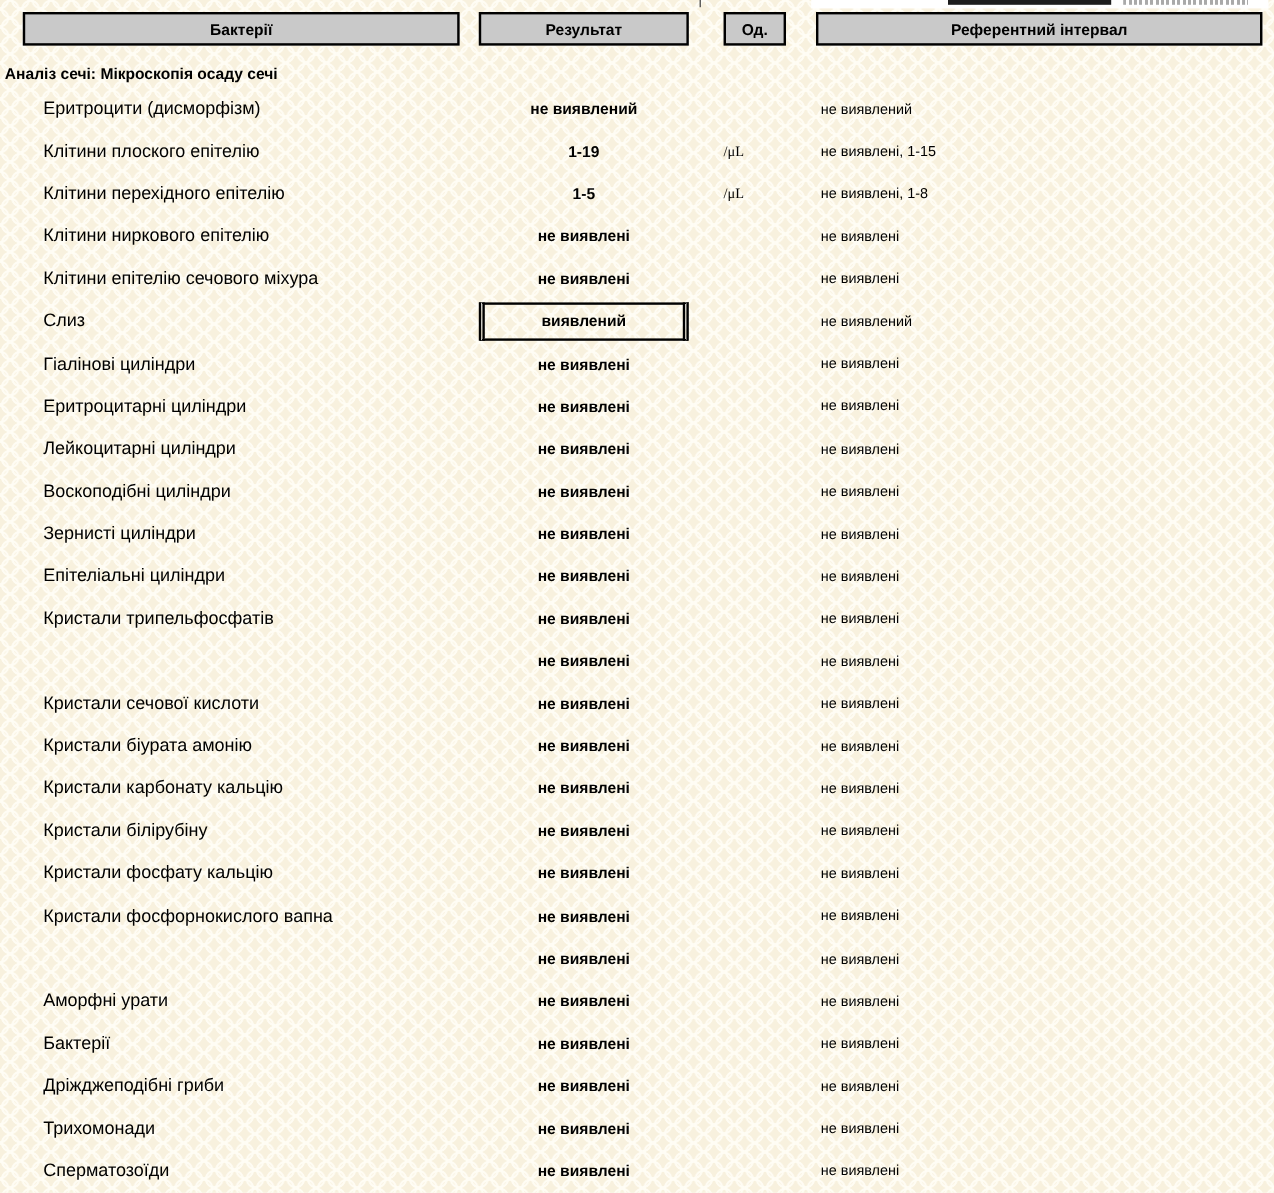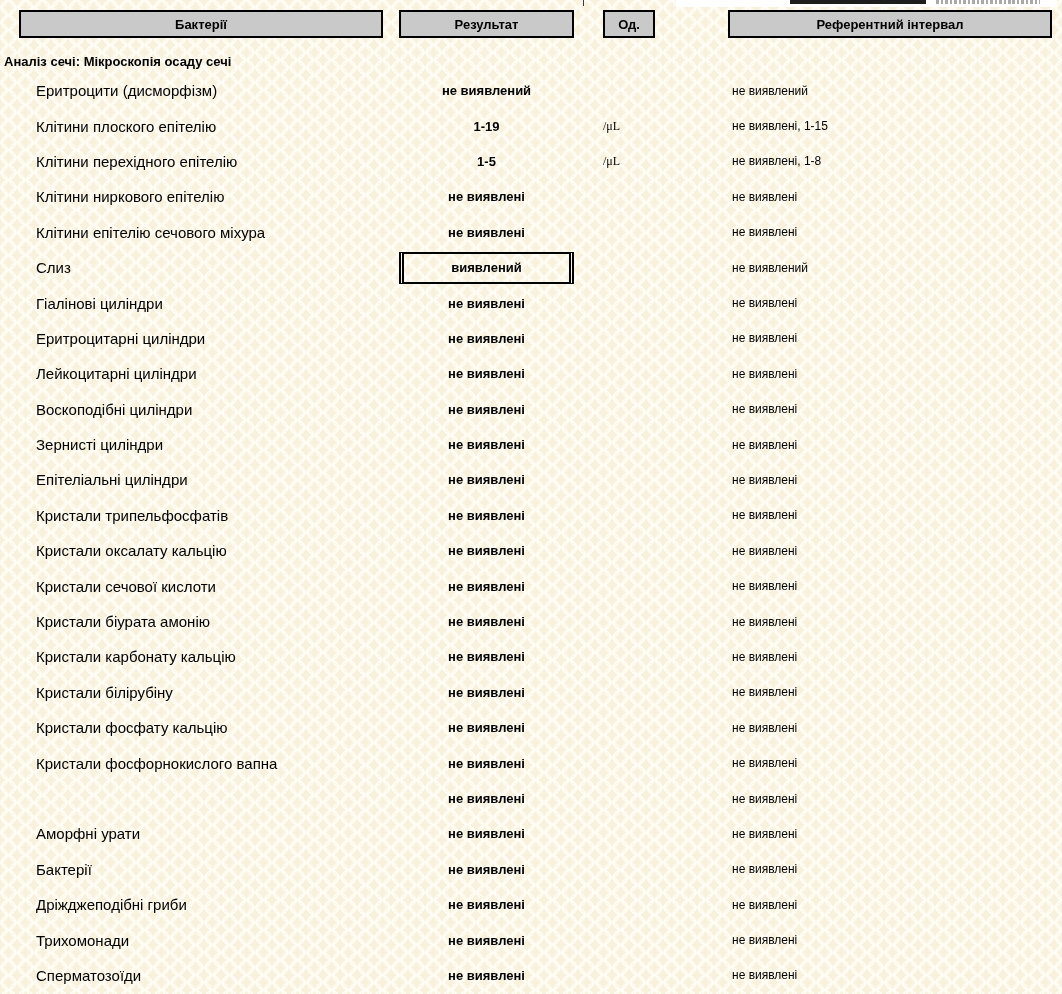--- a/index.html
+++ b/index.html
@@ -27,21 +27,21 @@
     background-image:repeating-linear-gradient(90deg,#9a9a9a 0 2.5px, transparent 2.5px 4.5px);
     opacity:.85;
   }
 
   
   .grid {
     display:grid;
     grid-template-columns:364px 16px 175px 29px 52px 25px 372px;
     margin-left:19px; margin-right:10px;
   }
-  .c1 { grid-column:1; } .c2 { grid-column:3; } .c3 { grid-column:5; } .c4 { grid-column:7;margin-left:48px; }
+  .c1 { grid-column:1; } .c2 { grid-column:3; } .c3 { grid-column:5; } .c4 { grid-column:7; }
 
   
   .header-row { margin-top:2px; }
   .hbox {
     height:28px; background:#c9c9c9; border:2px solid #000;
     display:flex; align-items:center; justify-content:center;
     font-weight:bold; font-size:13px;
   }
 
   
@@ -172,21 +172,20 @@
   </div>
 
   <div class="grid row">
     <div class="cell-indicator c1">Кристали трипельфосфатів</div>
     <div class="cell-result c2">не виявлені</div>
     <div class="cell-unit c3"></div>
     <div class="cell-reference c4">не виявлені</div>
   </div>
 
   <div class="grid row">
-    <div class="cell-indicator c1">Кристали оксалату кальцію</div>
     <div class="cell-result c2">не виявлені</div>
     <div class="cell-unit c3"></div>
     <div class="cell-reference c4">не виявлені</div>
   </div>
 
   <div class="grid row">
     <div class="cell-indicator c1">Кристали сечової кислоти</div>
     <div class="cell-result c2">не виявлені</div>
     <div class="cell-unit c3"></div>
     <div class="cell-reference c4">не виявлені</div>

